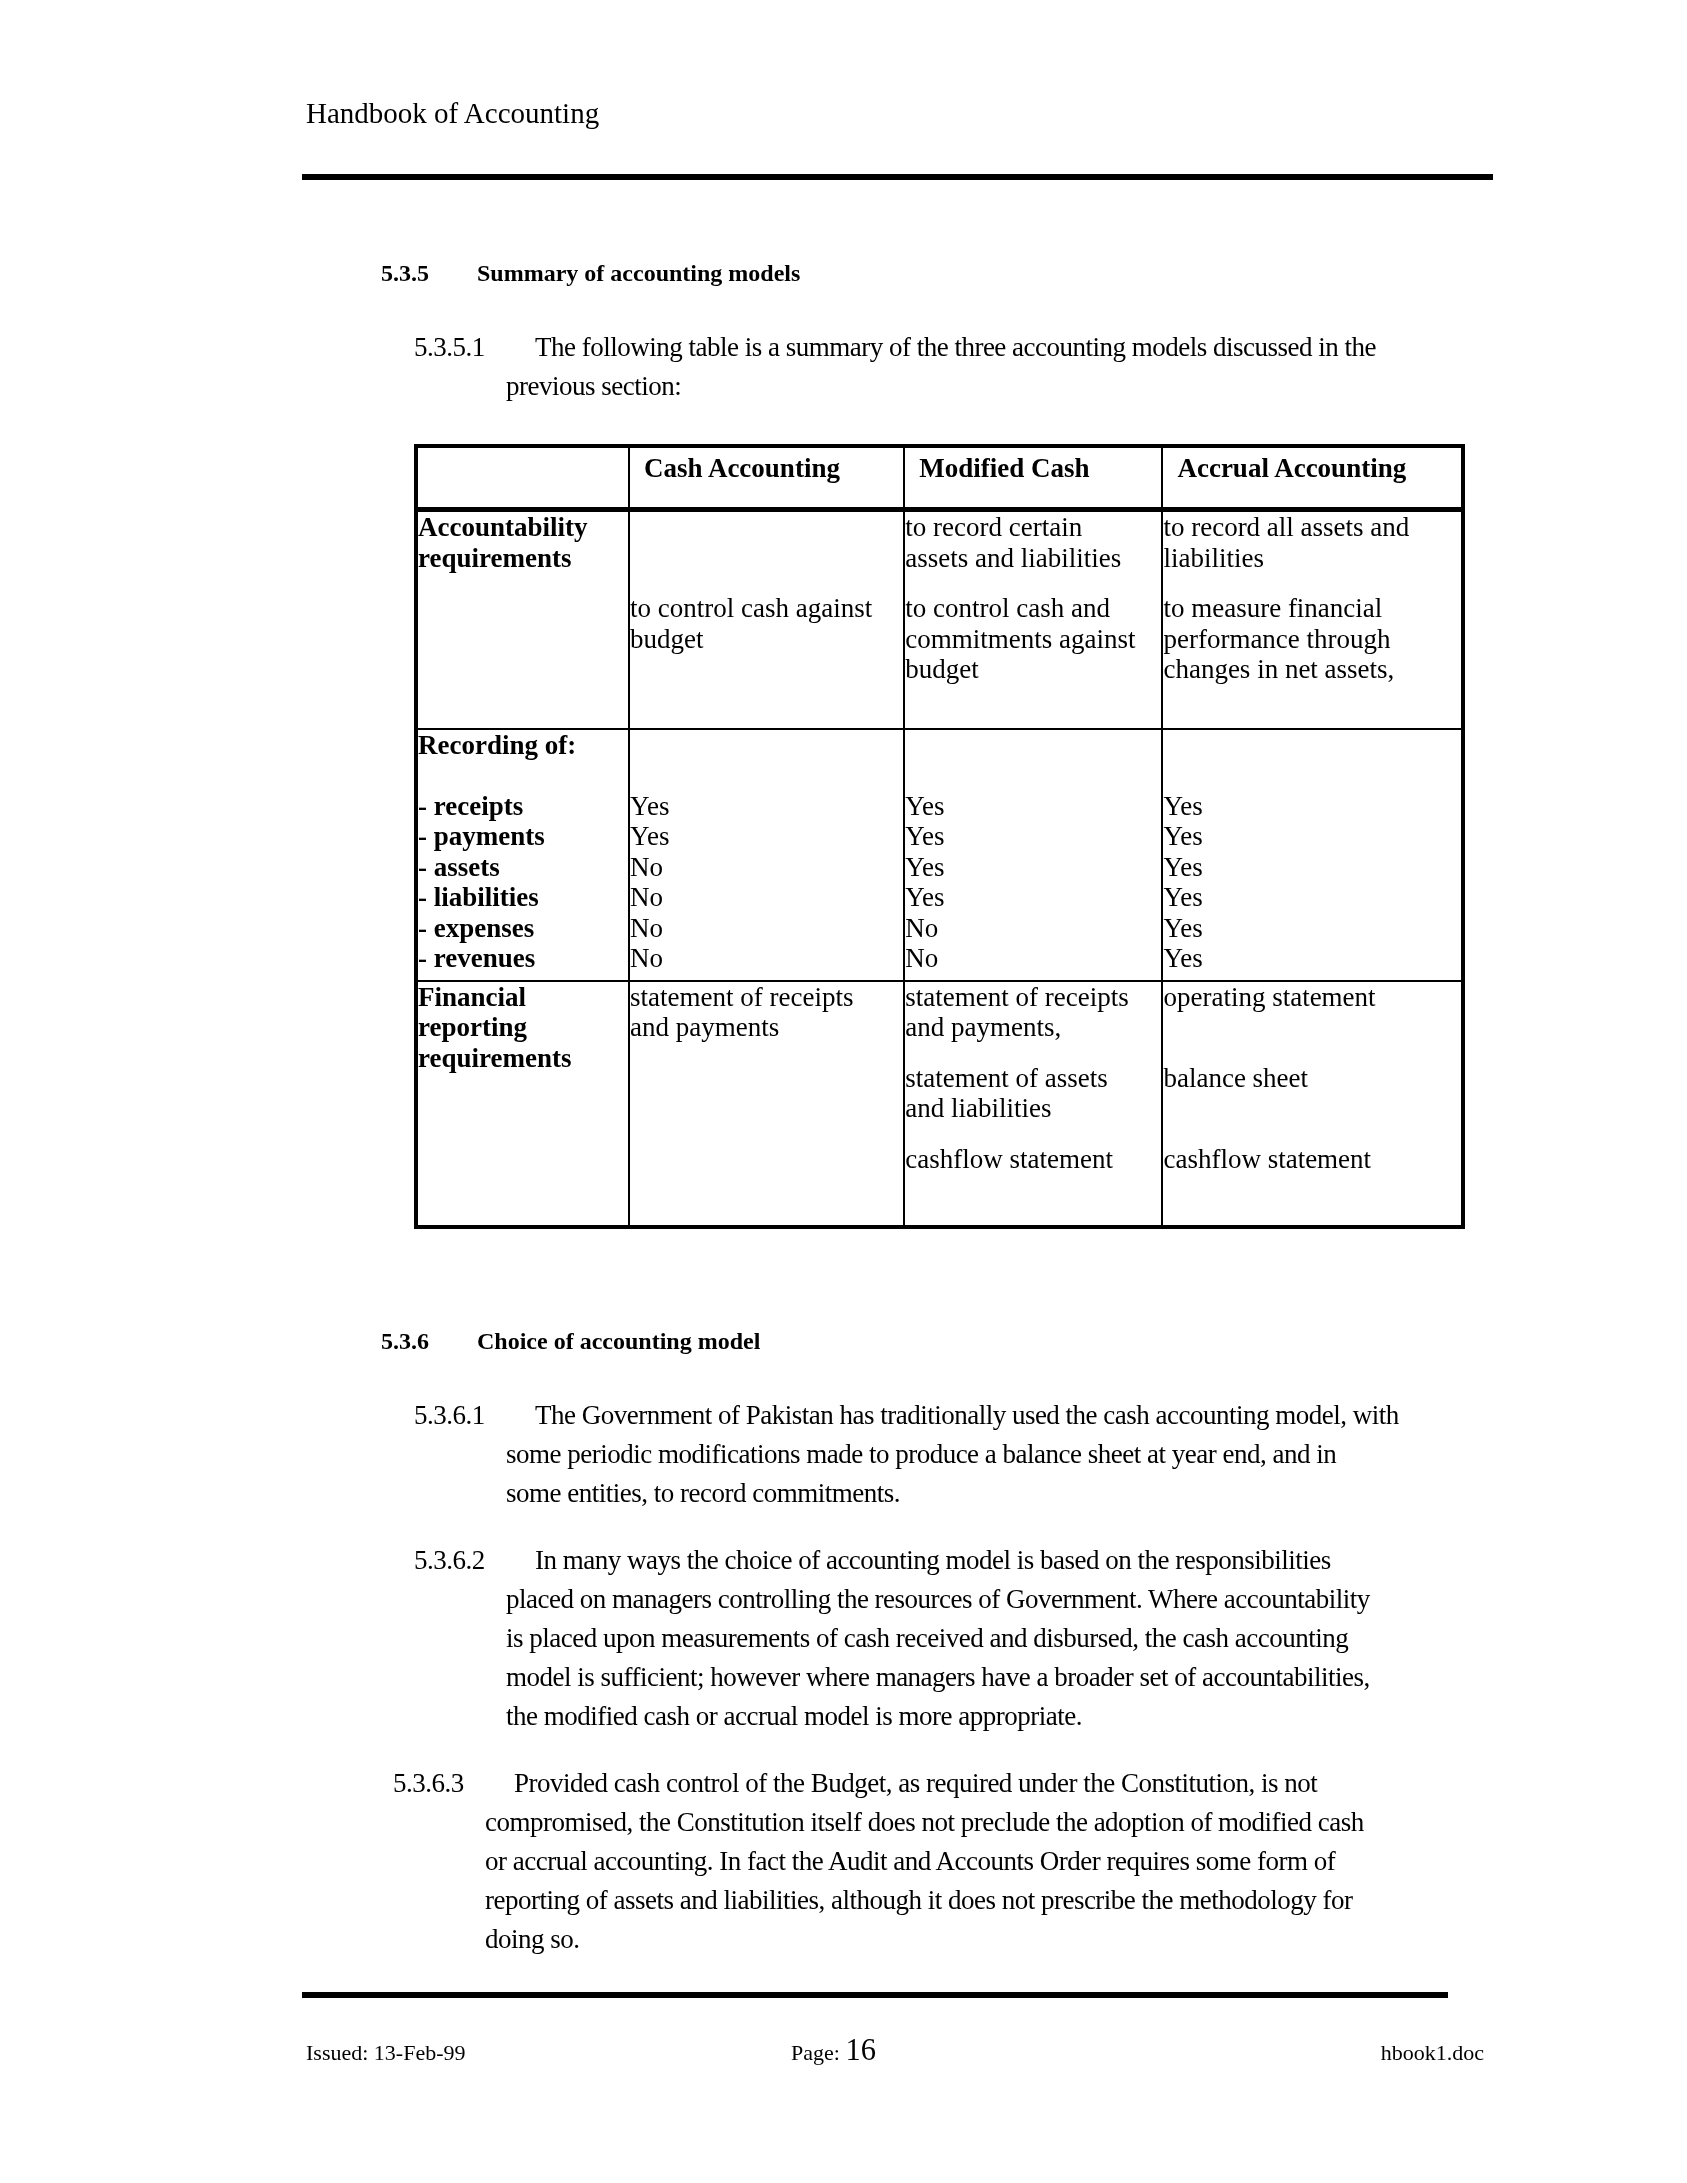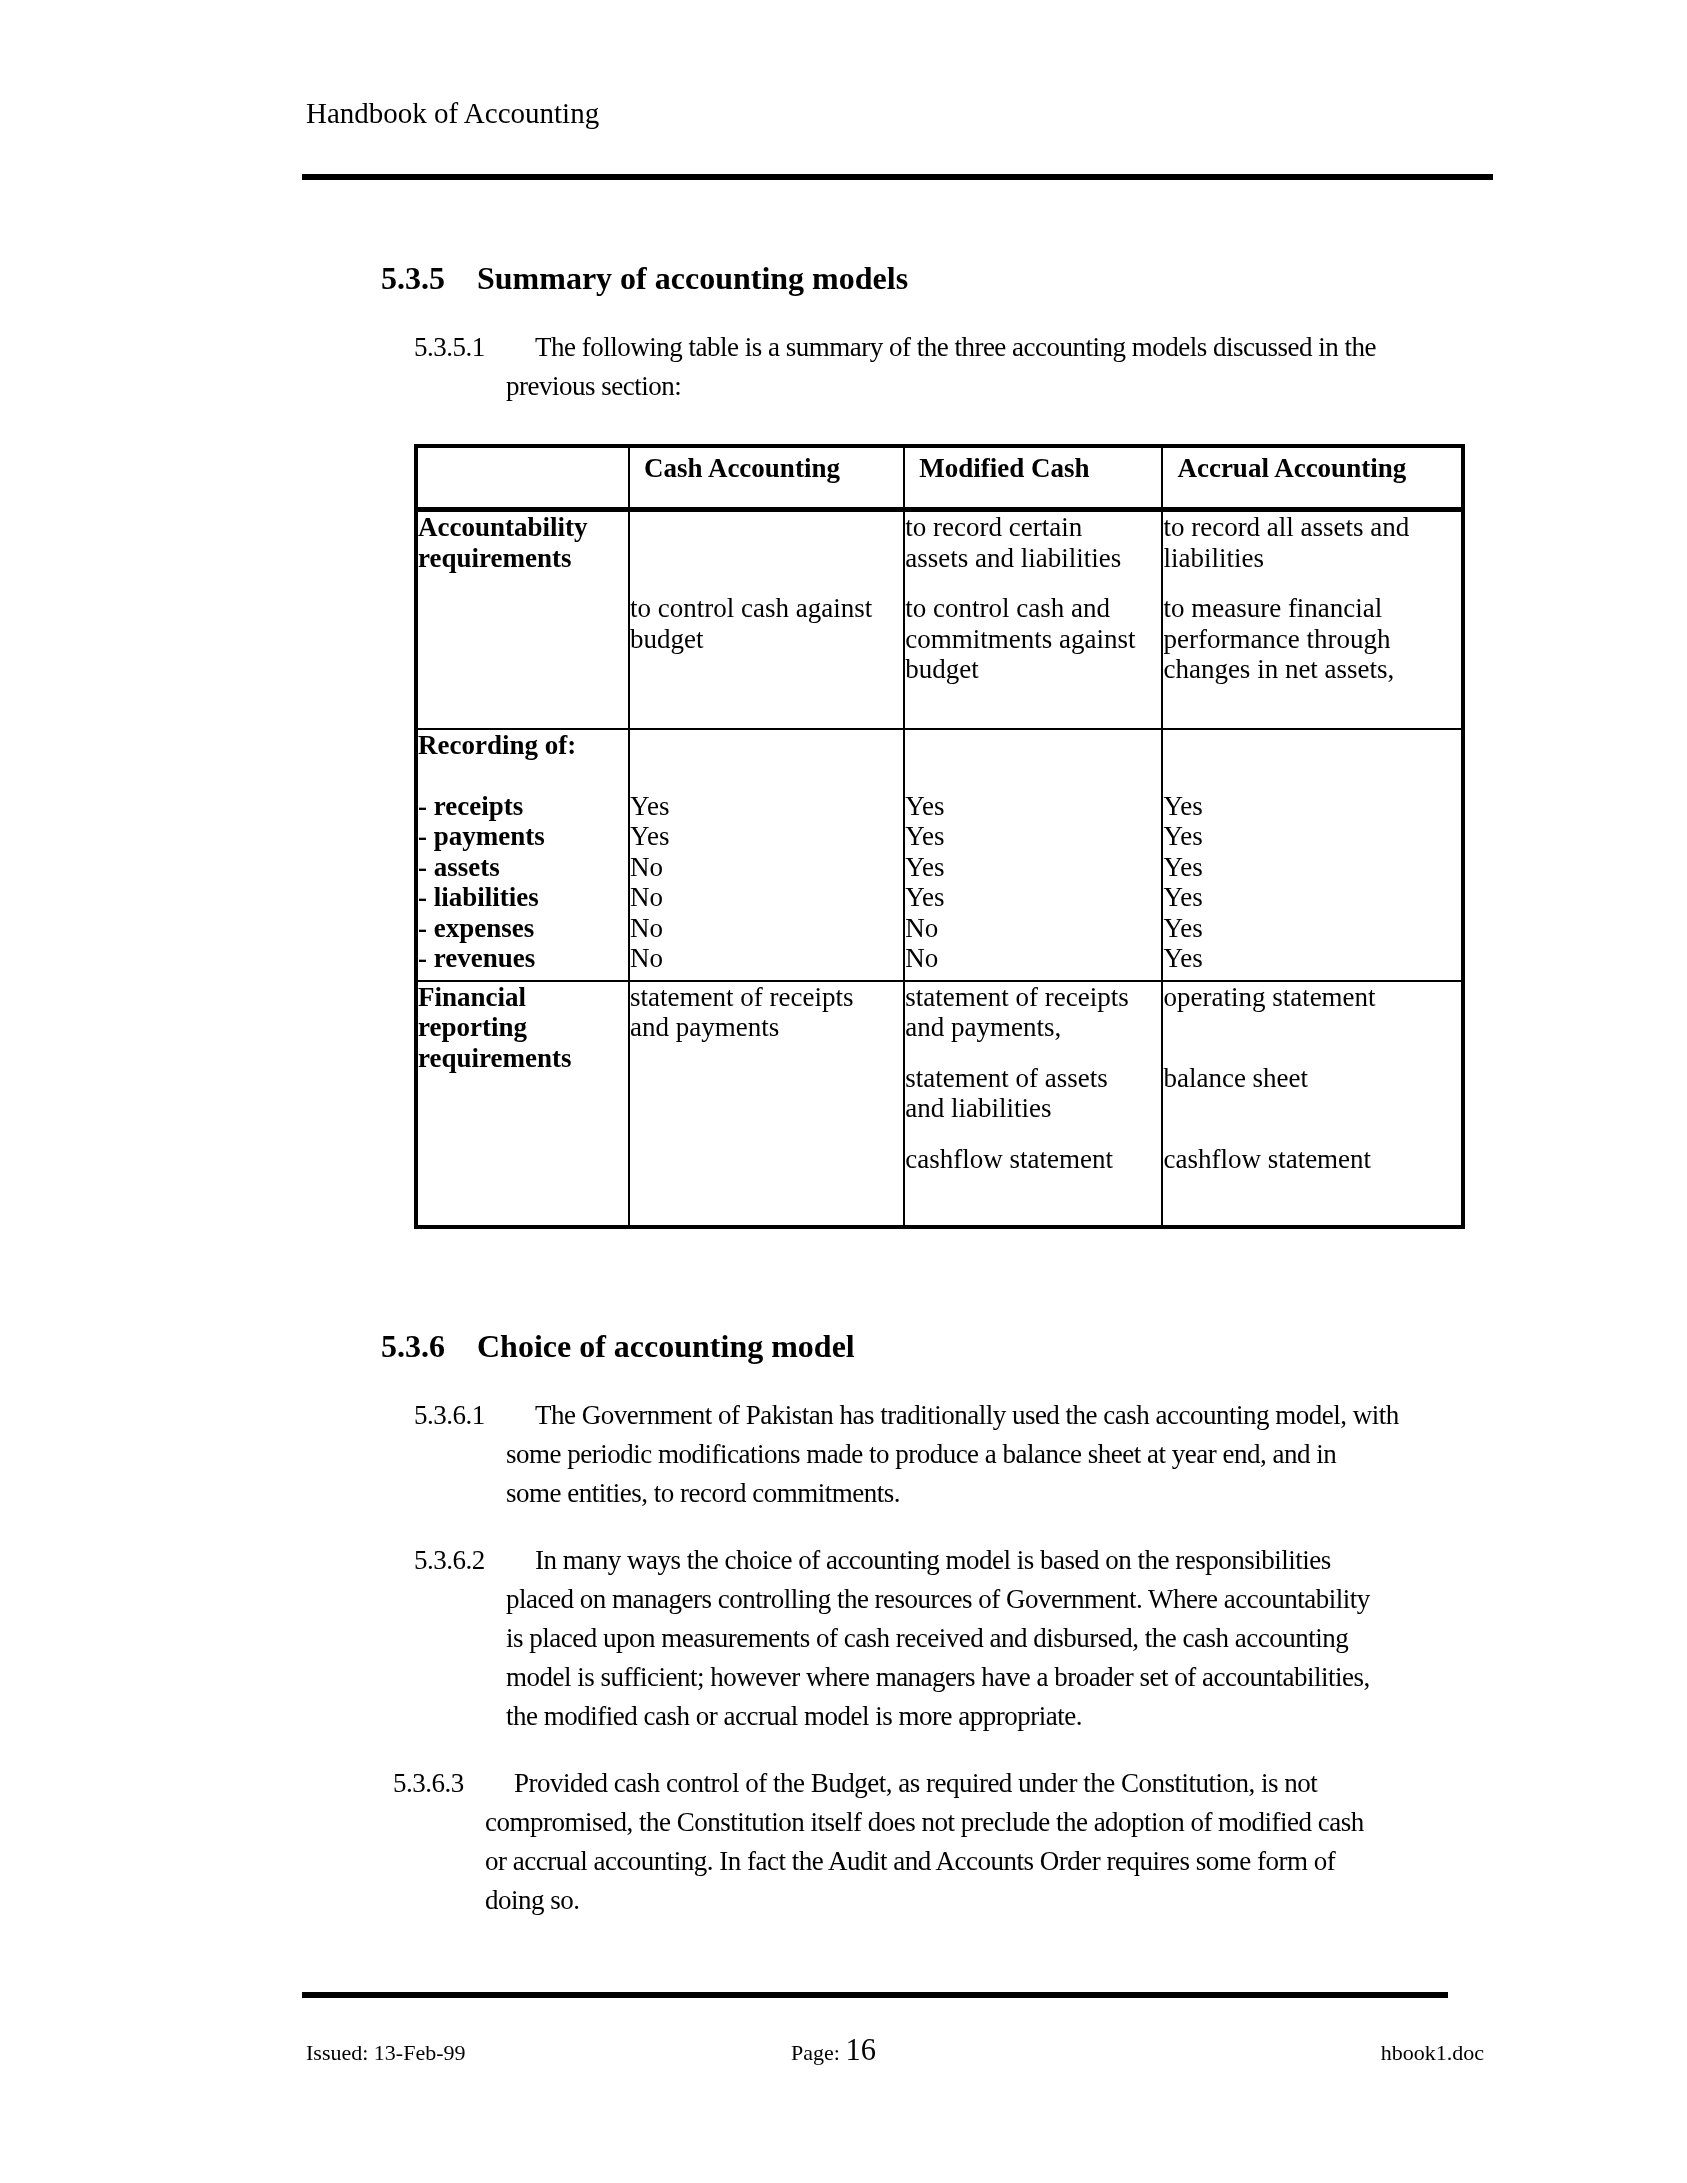--- a/index.html
+++ b/index.html
@@ -1,21 +1,21 @@
 <!DOCTYPE html>
 <html style="font-size:13px"><head>
 <meta charset="utf-8">
 <style>
   html, body { margin: 0; padding: 0; background: #ffffff; }
   body { width: 1687px; height: 2183px; position: relative; overflow: hidden;
          font-family: "Liberation Serif", "DejaVu Serif", serif; color: #000; }
   .abs { position: absolute; white-space: nowrap; }
   .running-head { left: 306px; top: 97px; font-size: 29px; }
   .rule { position: absolute; background: #000; height: 5.8px; }
-  .h2 { font-size: 32px; font-weight: bold; }
+  .h2 { font-size: 24px; font-weight: bold; }
   .h2 .num { position: absolute; left: 0; }
   .h2 .title { position: absolute; }
   .para { position: absolute; font-size: 27px; line-height: 39px; letter-spacing: -0.5px; }
   .para .pnum { position: absolute; left: 0; top: 0; }
   .para .ptext { position: absolute; top: 0; white-space: normal; }
   .para .ptext span { display: block; white-space: nowrap; }
 
   table.summary { position: absolute; left: 414px; top: 444px; width: 1051px;
     border-collapse: collapse; border: 4.1px solid #000; font-size: 27px; line-height: 30.5px; }
   table.summary td, table.summary th { vertical-align: top; padding: 0; text-align: left; }
@@ -200,20 +200,21 @@
 </div>
 
 <div class="para" style="left:393px; top:1764px; width:1088px; height:198px;">
   <span class="pnum">5.3.6.3</span>
   <div class="ptext" style="left:121px;">
     <span>Provided cash control of the Budget, as required under the Constitution, is not</span>
   </div>
   <div class="ptext" style="left:92px; top:39px;">
     <span>compromised, the Constitution itself does not preclude the adoption of modified cash</span>
     <span>or accrual accounting.  In fact the Audit and Accounts Order requires some form of</span>
+    <span>reporting of assets and liabilities, although it does not prescribe the methodology for</span>
     <span>doing so.</span>
   </div>
 </div>
 
 <div class="rule" style="left:302px; top:1992px; width:1146px;"></div>
 
 <div class="abs footer-text" style="left:306px;">
   <span>Issued:</span>
   <span>13-Feb-99</span>
 </div>

